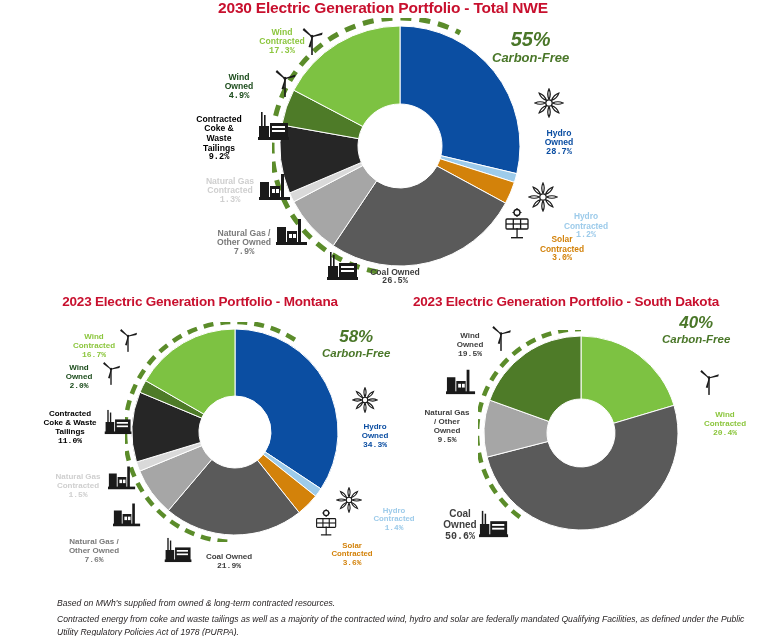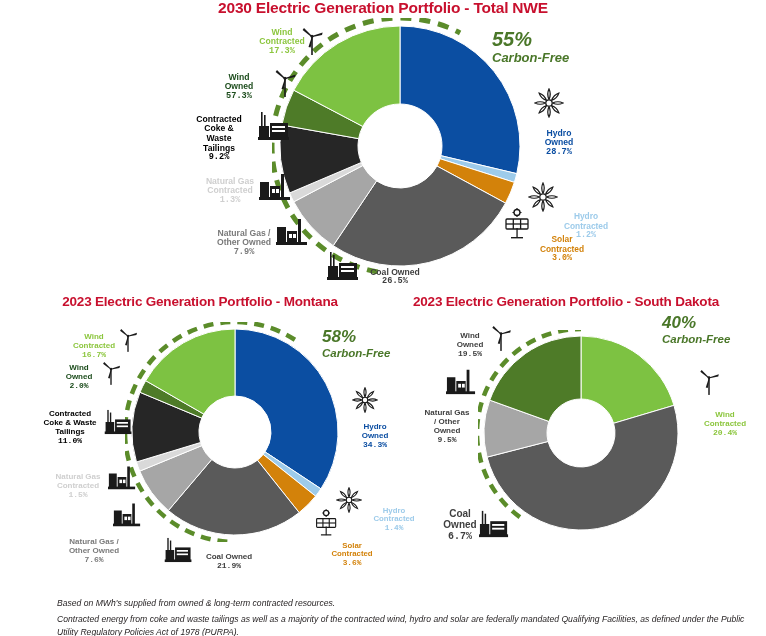--- a/index.html
+++ b/index.html
@@ -19,21 +19,21 @@
   .donut-wrap{position:absolute;}
   .lbl{
     position:absolute;text-align:center;line-height:1.12;
     font-weight:bold;white-space:pre-line;
   }
   .lbl .pct{display:block;font-family:Liberation Mono, monospace;}
   .cf{
     position:absolute;font-style:italic;font-weight:bold;
     color:#4a7729;text-align:left;line-height:1.15;
   }
-  .cf .big{font-size:20px;display:block;}
+  .cf .big{font-size:20px;display:block;text-align:center;}
   .cf .small{font-size:13px;display:block;}
   .cf.sm .big{font-size:17px;}
   .cf.sm .small{font-size:11.5px;}
   .icon{position:absolute;}
   .footnote{
     position:absolute;left:57px;font-style:italic;font-size:8.6px;
     color:#231f20;line-height:1.5;
   }
   #fn1{top:597px;}
   #fn2{top:613px;width:700px;}
@@ -99,21 +99,21 @@
 </div>
 
 <div class="lbl" id="nwe-l-windc" style="left:243px;top:18px;width:78px;font-size:8.6px;color:#8cc63e;">
   <span>Wind
 Contracted</span>
   <span class="pct">17.3%</span>
 </div>
 <div class="lbl" id="nwe-l-windo" style="left:203px;top:63px;width:72px;font-size:8.6px;color:#1d4d1d;">
   <span>Wind
 Owned</span>
-  <span class="pct">57.3%</span>
+  <span class="pct">4.9%</span>
 </div>
 <div class="lbl" id="nwe-l-coke" style="left:181px;top:105px;width:76px;font-size:8.6px;color:#000;">
   <span>Contracted
 Coke &amp;
 Waste
 Tailings</span>
   <span class="pct">9.2%</span>
 </div>
 <div class="lbl" id="nwe-l-gasc" style="left:190px;top:167px;width:80px;font-size:8.6px;color:#cfcfcf;">
   <span>Natural Gas
@@ -198,21 +198,21 @@
 </div>
 <div class="lbl" id="sd-l-gaso" style="left:412px;top:400px;width:70px;font-size:8px;color:#3f3f3f;">
   <span>Natural Gas
 / Other
 Owned</span>
   <span class="pct">9.5%</span>
 </div>
 <div class="lbl" id="sd-l-coal" style="left:432px;top:497px;width:56px;font-size:10px;color:#3f3f3f;">
   <span>Coal
 Owned</span>
-  <span class="pct">6.7%</span>
+  <span class="pct">50.6%</span>
 </div>
 <div class="lbl" id="sd-l-windc" style="left:690px;top:402px;width:70px;font-size:8px;color:#8cc63e;">
   <span>Wind
 Contracted</span>
   <span class="pct">20.4%</span>
 </div>
 
 <span class="icon" style="left:299px;top:26px;"><svg width="26" height="30" viewBox="0 0 26 30">
       <g fill="#1a1a1a">
         <rect x="12.2" y="10" width="1.6" height="19"></rect>

